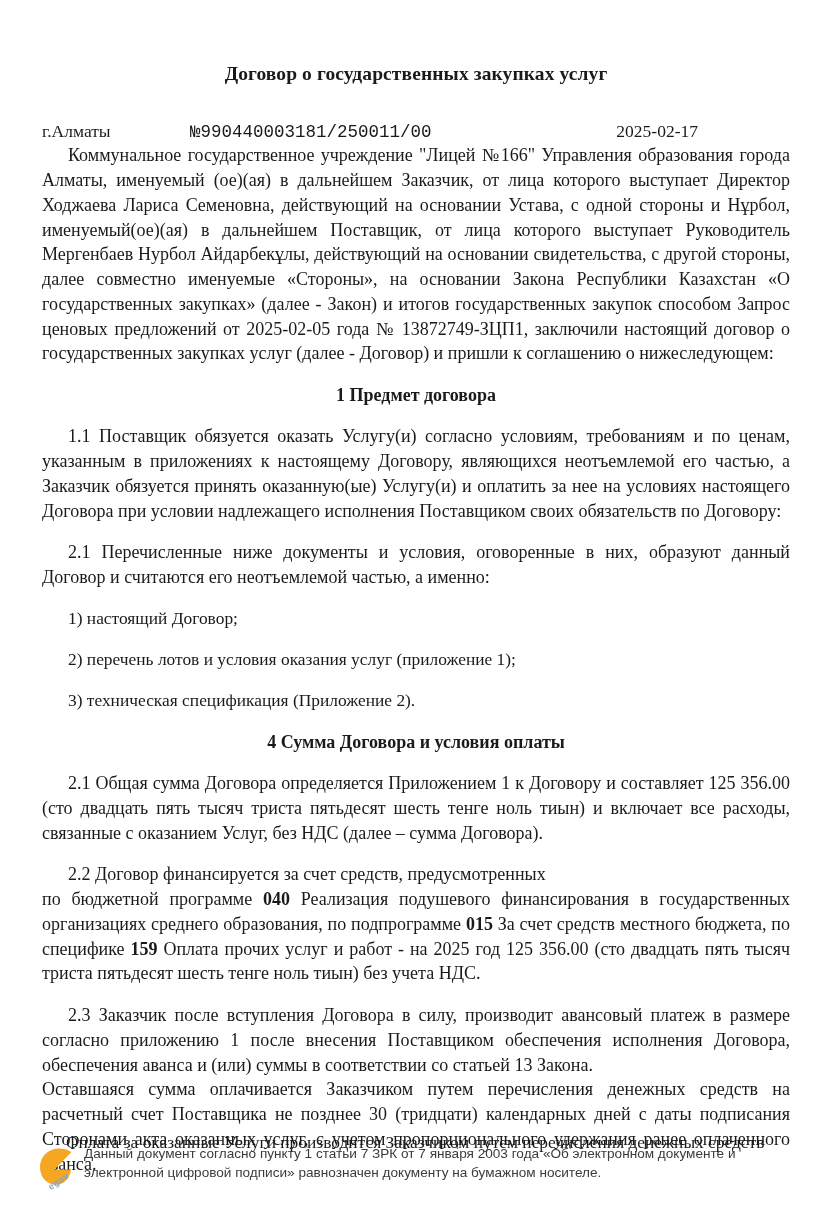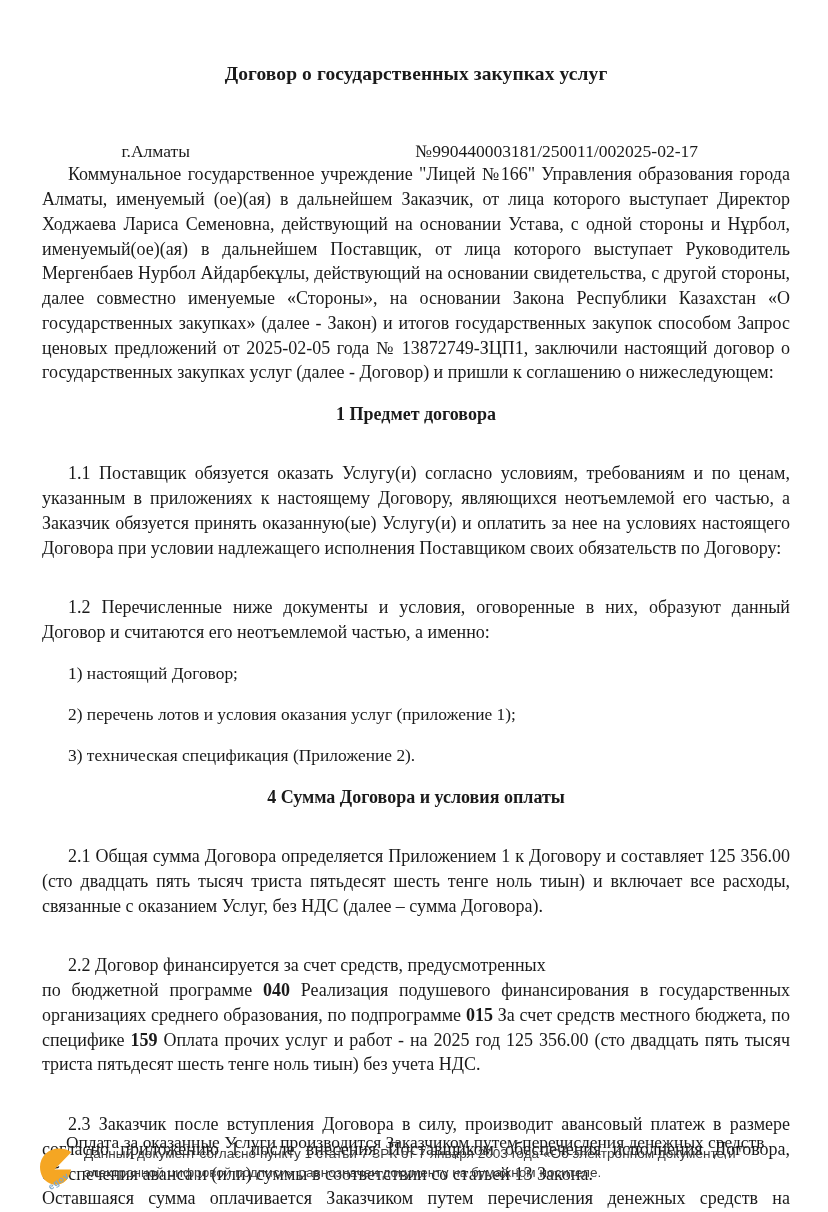--- a/index.html
+++ b/index.html
@@ -30,49 +30,49 @@
     font-weight: bold;
     font-size: 19.5px;
     letter-spacing: 0.1px;
     margin: 0;
     padding-top: 62px;
     line-height: 1.2;
   }
   .meta-row {
     display: flex;
     align-items: baseline;
-    margin-top: 56px;
+    margin-top: 36px;
     font-size: 17.5px;
     line-height: 1.2;
-    text-align: right;
   }
   .meta-city {
     width: 148px;
     flex: 0 0 148px;
   }
   .meta-number {
     flex: 1 1 auto;
+    font-family: Liberation Mono, monospace;
   }
   .meta-date {
     flex: 0 0 auto;
     padding-right: 92px;
   }
   p.para {
     font-size: 18px;
     line-height: 1.375;
     margin: 0;
     text-align: justify;
     text-justify: inter-word;
     hyphens: none;
   }
   p.indent {
     text-indent: 26px;
   }
   p.gap-top {
-    margin-top: 35px;
+    margin-top: 17px;
   }
   h2.section-head {
     text-align: center;
     font-weight: bold;
     font-size: 18px;
     margin: 17px 0 0 0;
     line-height: 1.35;
   }
   .first-block {
     margin-top: 25px;
@@ -143,21 +143,21 @@
       <div class="meta-date">2025-02-17</div>
     </div>
 
     <p class="para indent first-block">Коммунальное государственное учреждение "Лицей №166" Управления образования города Алматы, именуемый (ое)(ая) в дальнейшем Заказчик, от лица которого выступает Директор Ходжаева Лариса Семеновна, действующий на основании Устава, с одной стороны и Нұрбол, именуемый(ое)(ая) в дальнейшем Поставщик, от лица которого выступает Руководитель Мергенбаев Нурбол Айдарбекұлы, действующий на основании свидетельства, с другой стороны, далее совместно именуемые «Стороны», на основании Закона Республики Казахстан «О государственных закупках» (далее - Закон) и итогов государственных закупок способом Запрос ценовых предложений от 2025-02-05 года № 13872749-ЗЦП1, заключили настоящий договор о государственных закупках услуг (далее - Договор) и пришли к соглашению о нижеследующем:</p>
 
     <h2 class="section-head">1 Предмет договора</h2>
 
     <p class="para indent gap-top">1.1 Поставщик обязуется оказать Услугу(и) согласно условиям, требованиям и по ценам, указанным в приложениях к настоящему Договору, являющихся неотъемлемой его частью, а Заказчик обязуется принять оказанную(ые) Услугу(и) и оплатить за нее на условиях настоящего Договора при условии надлежащего исполнения Поставщиком своих обязательств по Договору:</p>
 
 
-    <p class="para indent gap-top">1.2 Перечисленные ниже документы и условия, оговоренные в них, образуют данный Договор и считаются его неотъемлемой частью, а именно:</p>
+    <p class="para indent gap-top">2.1 Перечисленные ниже документы и условия, оговоренные в них, образуют данный Договор и считаются его неотъемлемой частью, а именно:</p>
 
     <p class="list-item">1) настоящий Договор;</p>
     <p class="list-item">2) перечень лотов и условия оказания услуг (приложение 1);</p>
     <p class="list-item">3) техническая спецификация (Приложение 2).</p>
 
     <h2 class="section-head">4 Сумма Договора и условия оплаты</h2>
 
     <p class="para indent gap-top">2.1 Общая сумма Договора определяется Приложением 1 к Договору и составляет 125 356.00 (сто двадцать пять тысяч триста пятьдесят шесть тенге ноль тиын) и включает все расходы, связанные с оказанием Услуг, без НДС (далее – сумма Договора).</p>
 
     <p class="para indent gap-top">2.2 Договор финансируется за счет средств, предусмотренных</p>

